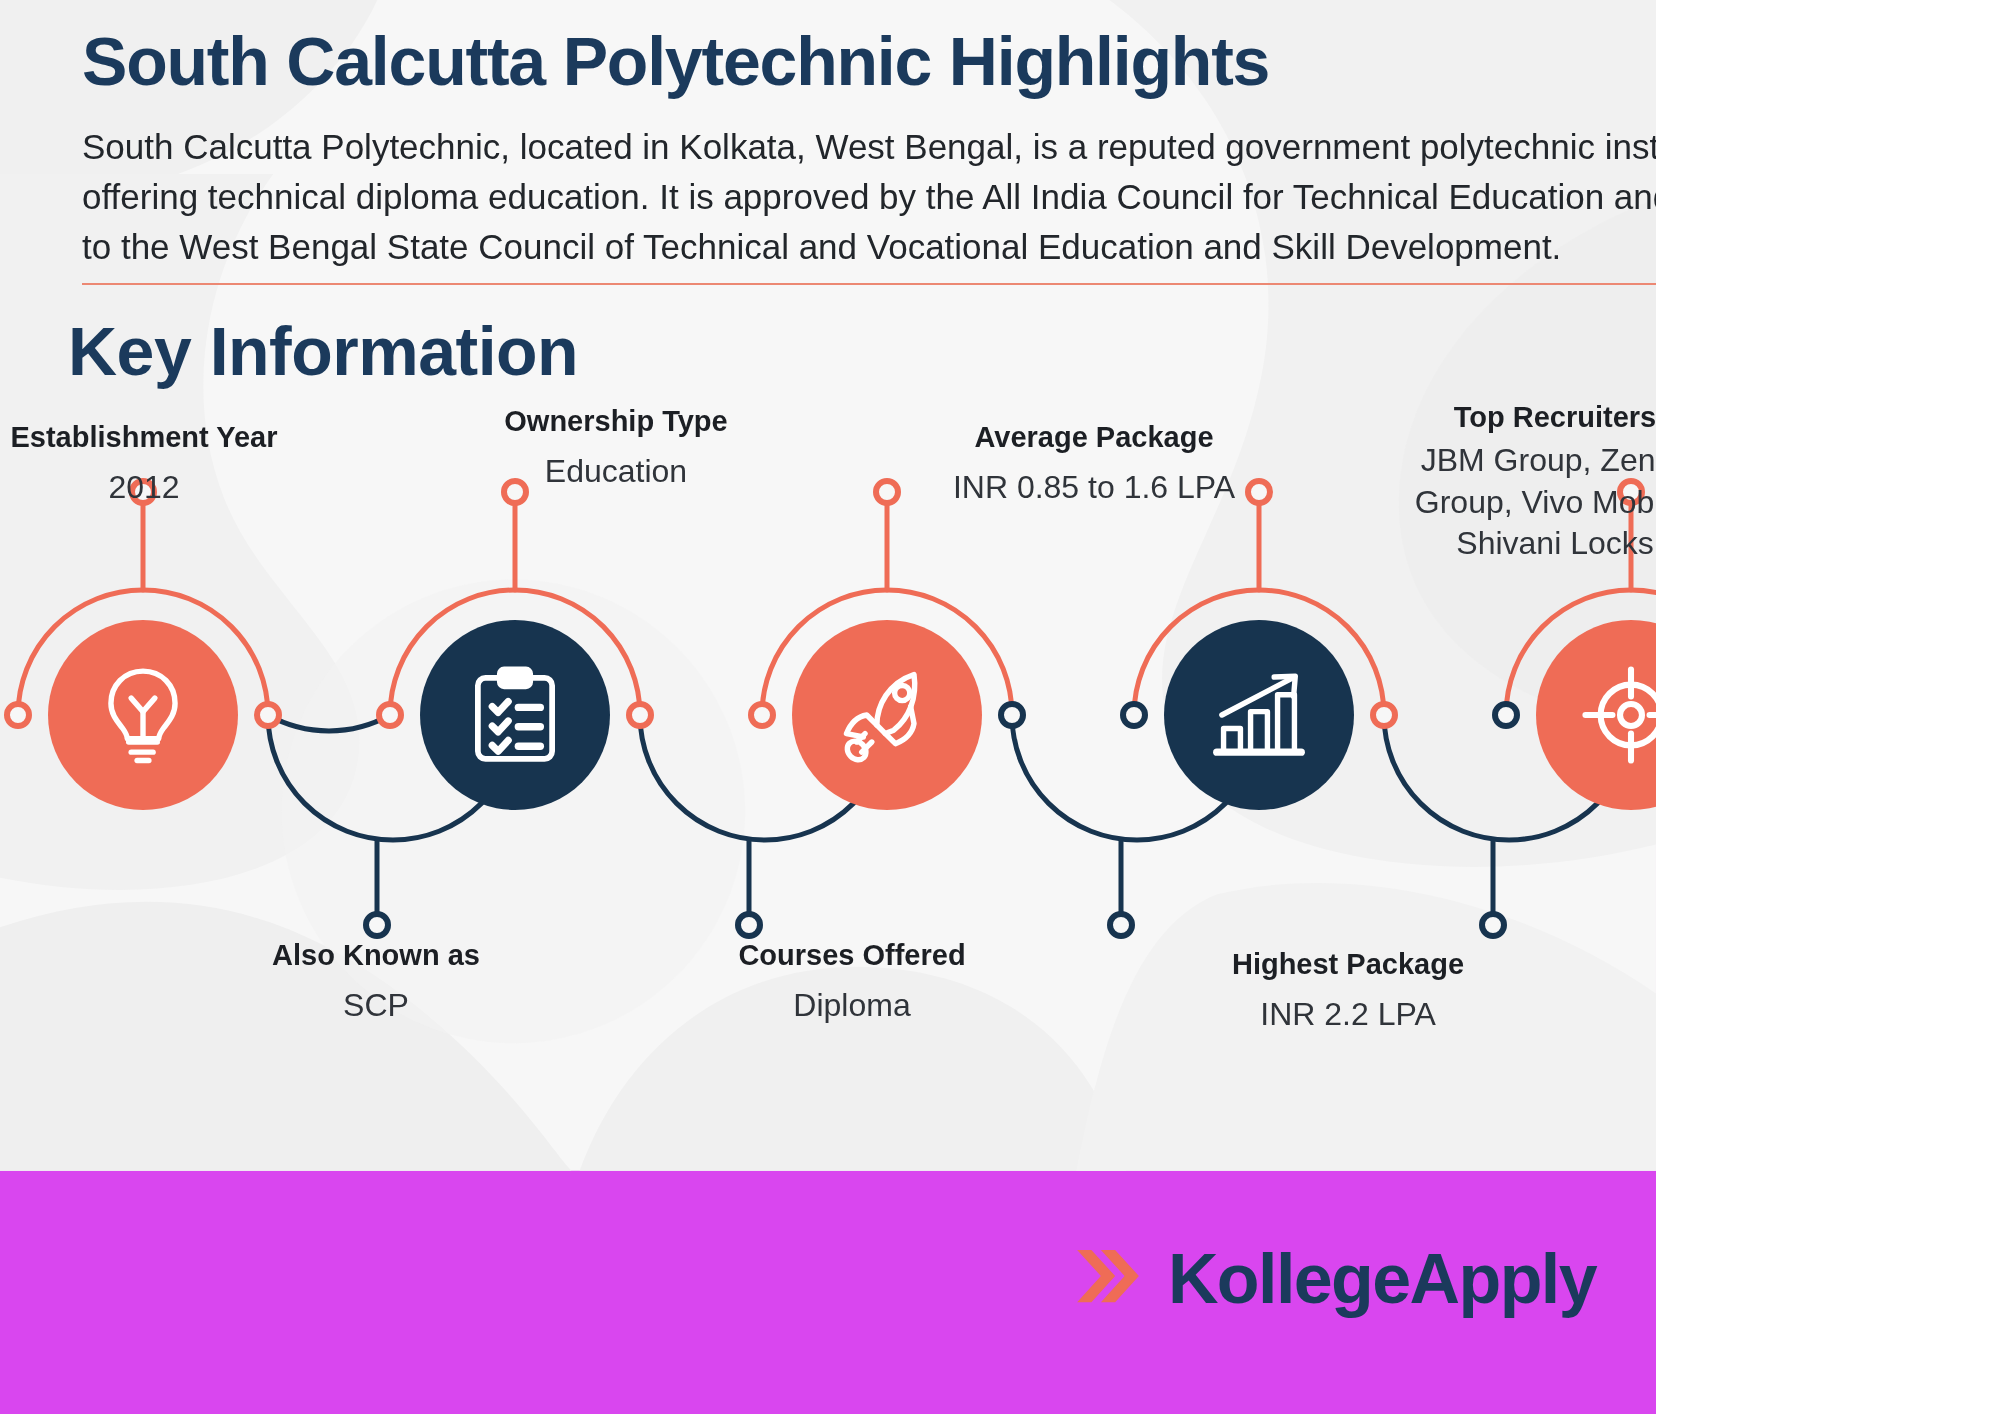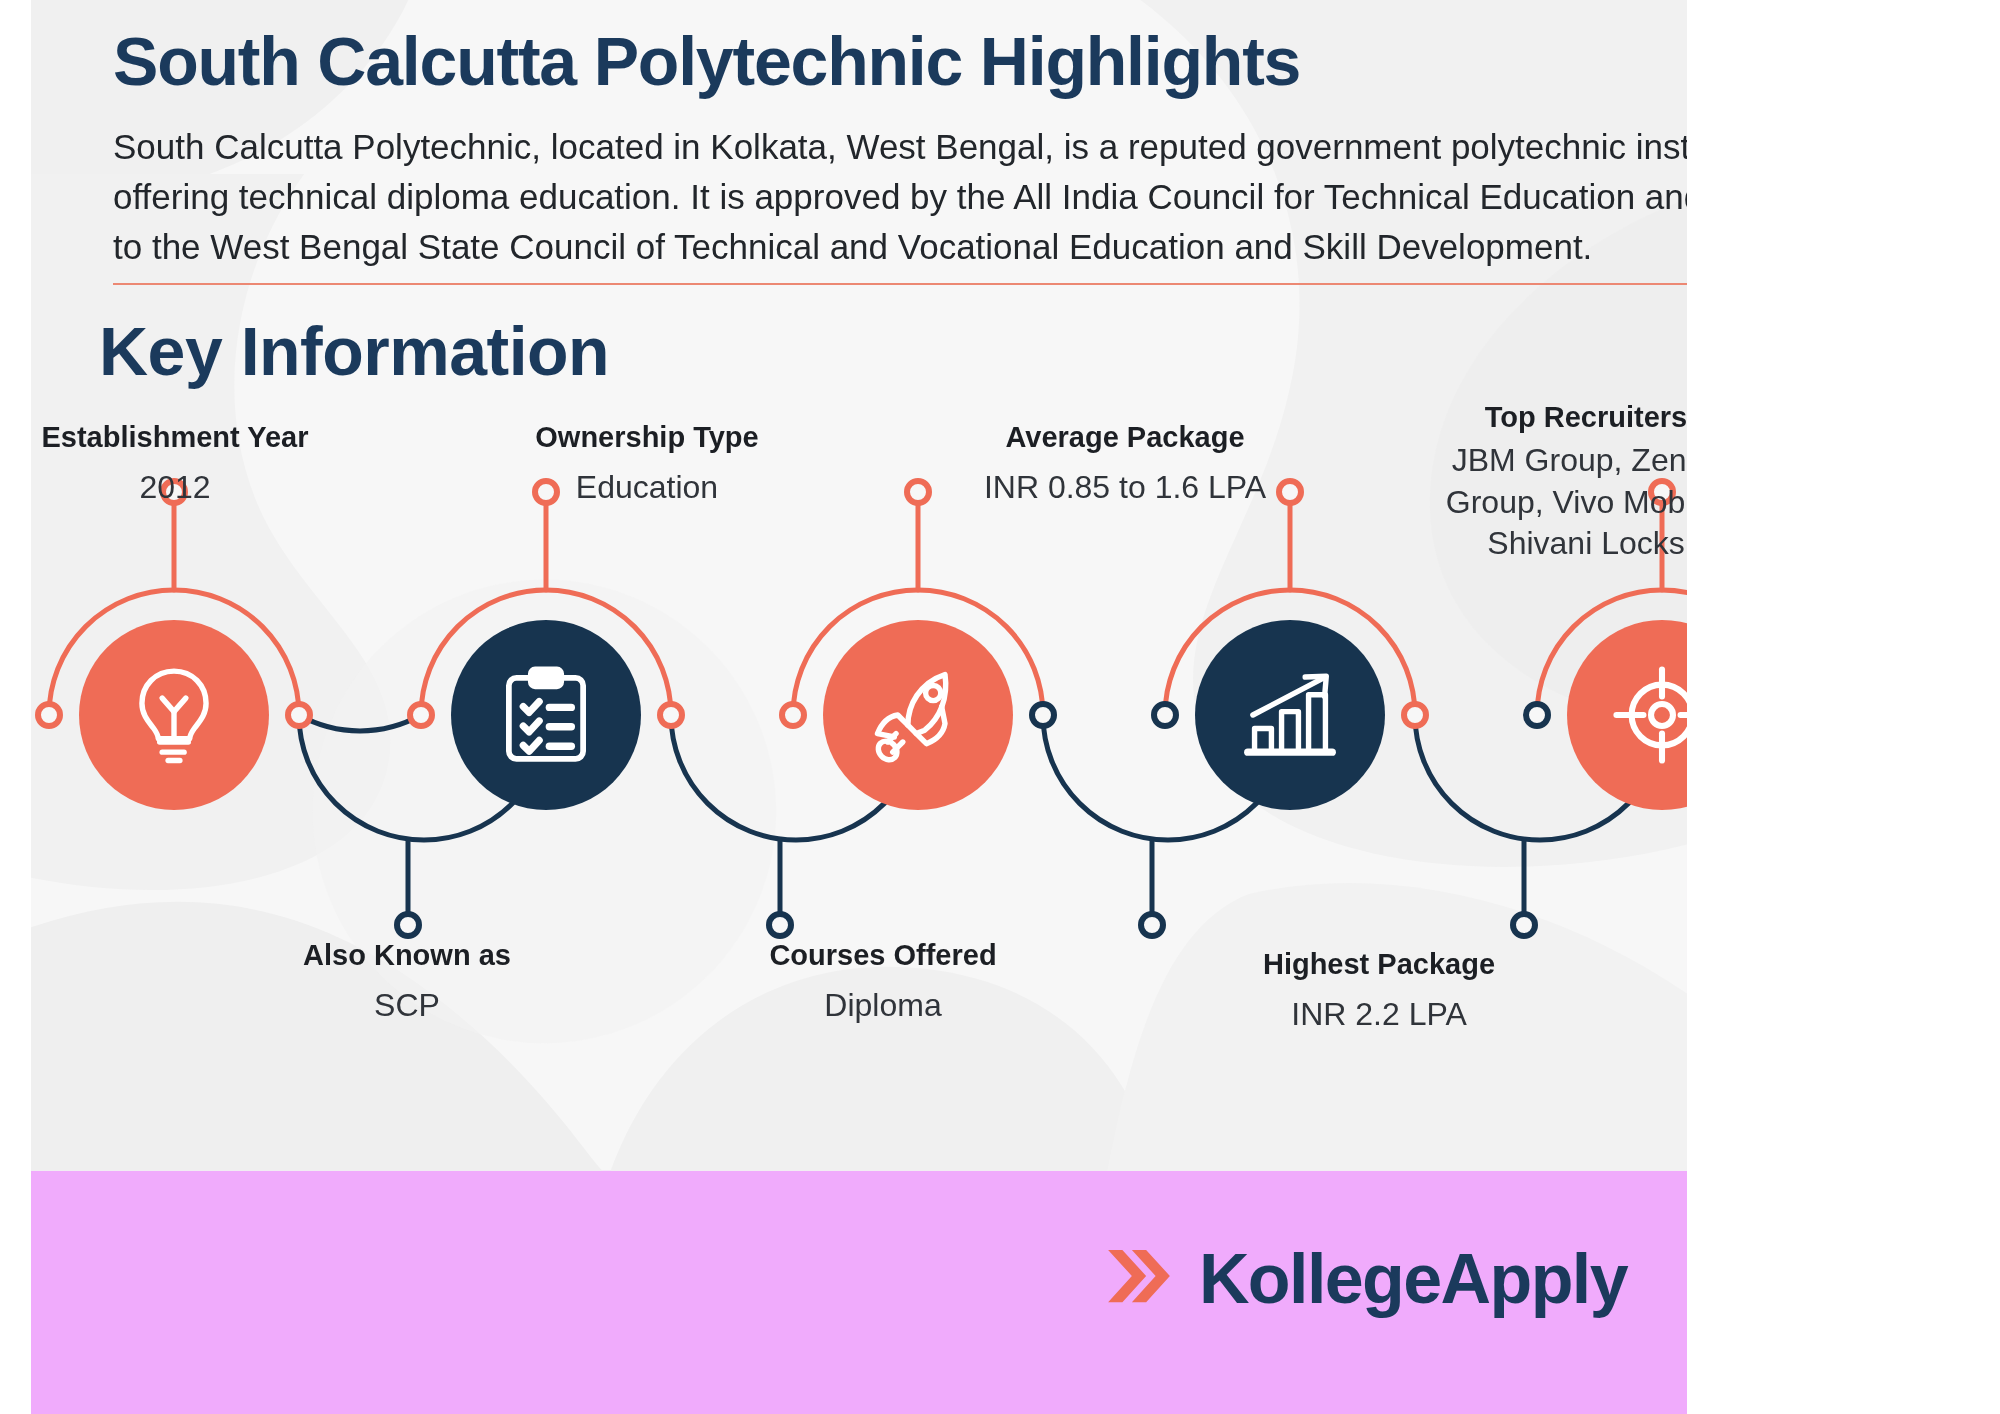--- a/index.html
+++ b/index.html
@@ -7,23 +7,22 @@
   html, body {
     width:2000px; height:1414px;
     background:#FFFFFF;
     font-family:"Liberation Sans", sans-serif;
     overflow:hidden;
   }
 
   #page {
     position:relative;
     width:1656px; height:1414px;
-    background:#f0abfc;
+    background:#d946ef;
     overflow:hidden;
-    margin-left:31px;
   }
 
   
   .bg-layer { position:absolute; inset:0; z-index:0; pointer-events:none; }
 
   
   .header { position:absolute; left:82px; top:22px; width:1830px; z-index:5; }
 
   .title {
     font-size:68px;
@@ -256,21 +255,21 @@
         <path d="M30 18 h26 a3 3 0 0 1 3 3 v36 a3 3 0 0 1 -3 3 h-26"></path>
       </g>
     </svg>
   </div>
 
   <div class="lbl" style="left:-66px; top:420px;">
     <div class="t">Establishment Year</div>
     <div class="v">2012</div>
   </div>
 
-  <div class="lbl" style="left:406px; top:420px;">
+  <div class="lbl" style="left:406px; top:404px;">
     <div class="t">Ownership Type</div>
     <div class="v">Education</div>
   </div>
 
   <div class="lbl" style="left:884px; top:420px;">
     <div class="t">Average Package</div>
     <div class="v">INR 0.85 to 1.6 LPA</div>
   </div>
 
   <div class="lbl wrap compact" style="left:1390px; top:400px; width:330px;">

